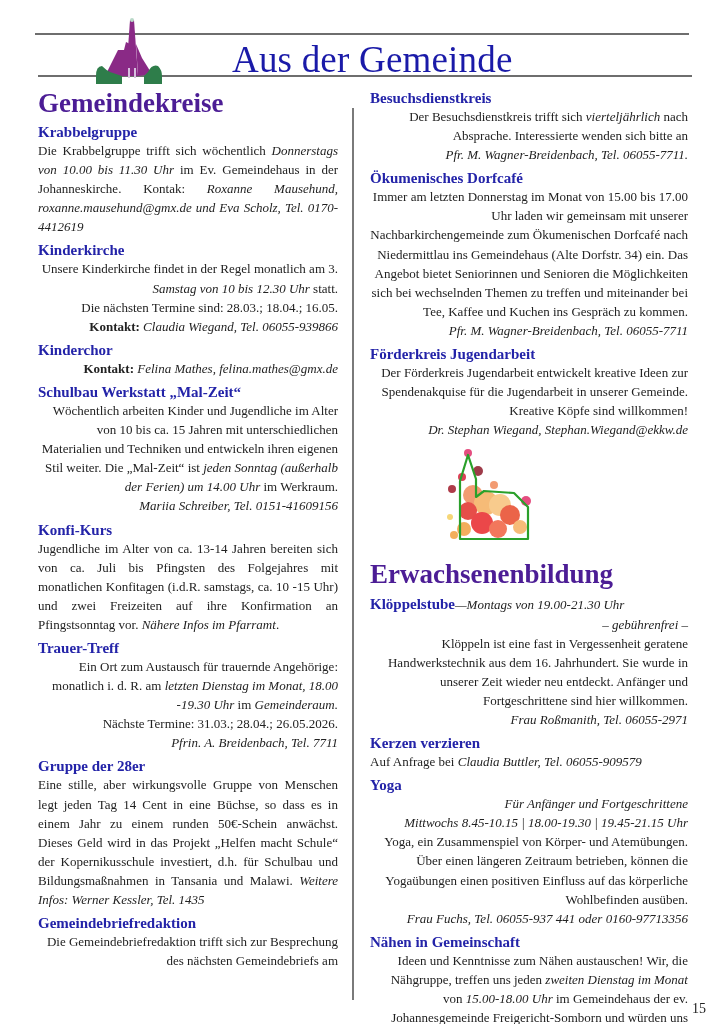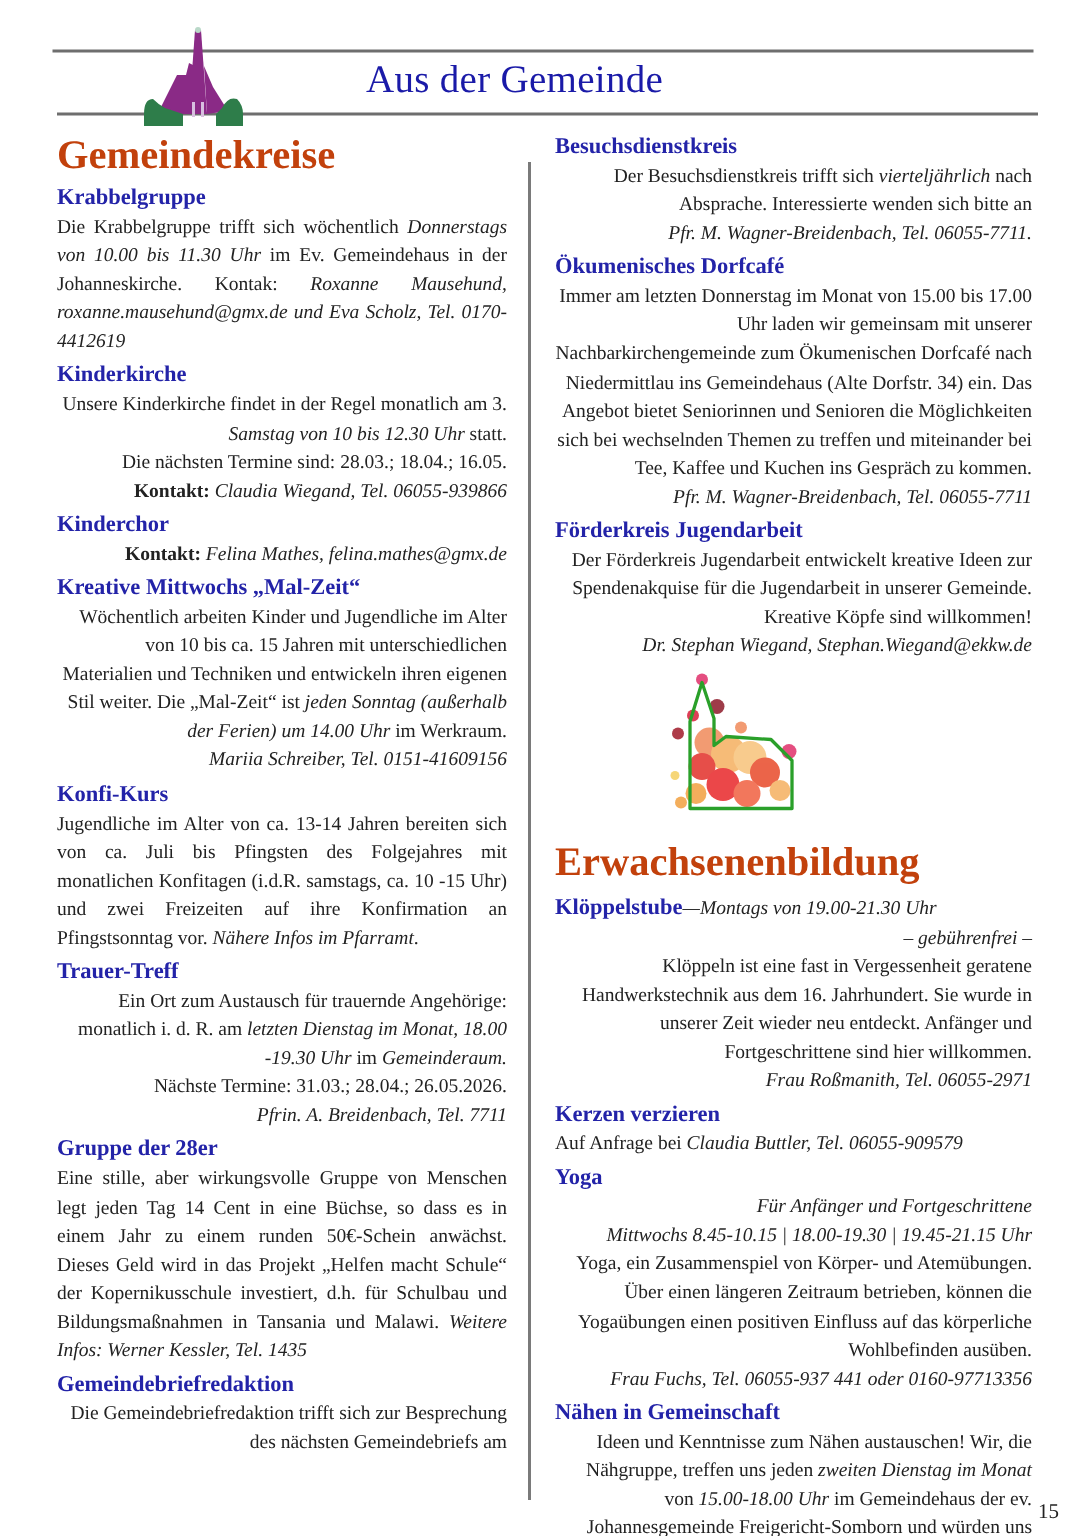--- a/index.html
+++ b/index.html
@@ -6,31 +6,31 @@
   body {
     width: 724px; height: 1024px; position: relative; overflow: hidden;
     font-family: "Liberation Serif", "DejaVu Serif", serif;
     color: #222222;
   }
   .hline { position: absolute; height: 2px; background: #6e6e6e; }
   .hline.top { left: 35px; top: 33px; width: 654px; }
   .hline.bot { left: 38px; top: 75px; width: 654px; }
   .logo { position: absolute; left: 78px; top: 14px; width: 100px; height: 72px; }
   .page-heading {
-    position: absolute; left: 244px; top: 38px;
-    font-size: 26px; color: #1a1aa8; letter-spacing: 0.2px; white-space: nowrap;
+    position: absolute; left: 232px; top: 38px;
+    font-size: 37px; color: #1a1aa8; letter-spacing: 0.2px; white-space: nowrap;
   }
   .col-divider { position: absolute; left: 352px; top: 108px; width: 2px; height: 892px; background: #7a7a7a; }
 
   .col { position: absolute; }
   .col.left { left: 38px; top: 86px; width: 300px; }
   .col.right { left: 370px; top: 90px; width: 318px; }
 
   .section-title {
-    font-size: 27px; font-weight: bold; color: #c2410c; margin: 0 0 4px 0; line-height: 34px;
+    font-size: 27px; font-weight: bold; color: #4c1d95; margin: 0 0 4px 0; line-height: 34px;
   }
   .item { margin-bottom: 6px; }
   .item-title {
     font-size: 15px; font-weight: bold; color: #2323a8; line-height: 17px; margin: 0;
   }
   .item-body {
     font-size: 13px; line-height: 19.1px; text-align: justify; hyphens: manual; margin: 0;
   }
   .item-body p { margin: 0; text-align: right; }
   .it { font-style: italic; margin-top: 37px; }
@@ -80,21 +80,21 @@
   </div>
 
   <div class="item">
     <h3 class="item-title">Kinderchor</h3>
     <div class="item-body">
       <p class="nl"><span class="b">Kontakt:</span><span class="it"> Felina Mathes, felina.mathes@gmx.de</span></p>
     </div>
   </div>
 
   <div class="item">
-    <h3 class="item-title">Kreative Mittwochs „Mal-Zeit“</h3>
+    <h3 class="item-title">Schulbau Werkstatt „Mal-Zeit“</h3>
     <div class="item-body">
       <p><span>Wöchentlich arbeiten Kinder und Jugendliche im Alter von 10 bis ca. 15 Jahren mit unterschiedlichen Materialien und Techniken und entwickeln ihren eigenen Stil weiter. Die „Mal-Zeit“ ist </span><span class="it">jeden Sonntag (außerhalb der Ferien) um 14.00 Uhr</span><span> im Werkraum.</span></p>
       <p class="nl it">Mariia Schreiber, Tel. 0151-41609156</p>
     </div>
   </div>
 
   <div class="item">
     <h3 class="item-title">Konfi-Kurs</h3>
     <div class="item-body">
       <span>Jugendliche im Alter von ca. 13-14 Jahren bereiten sich von ca. Juli bis Pfingsten des Folgejahres mit monatlichen Konfitagen (i.d.R. samstags, ca. 10 -15 Uhr) und zwei Freizeiten auf ihre Konfirmation an Pfingstsonntag vor. </span><span class="it">Nähere Infos im Pfarramt</span><span>.</span>

